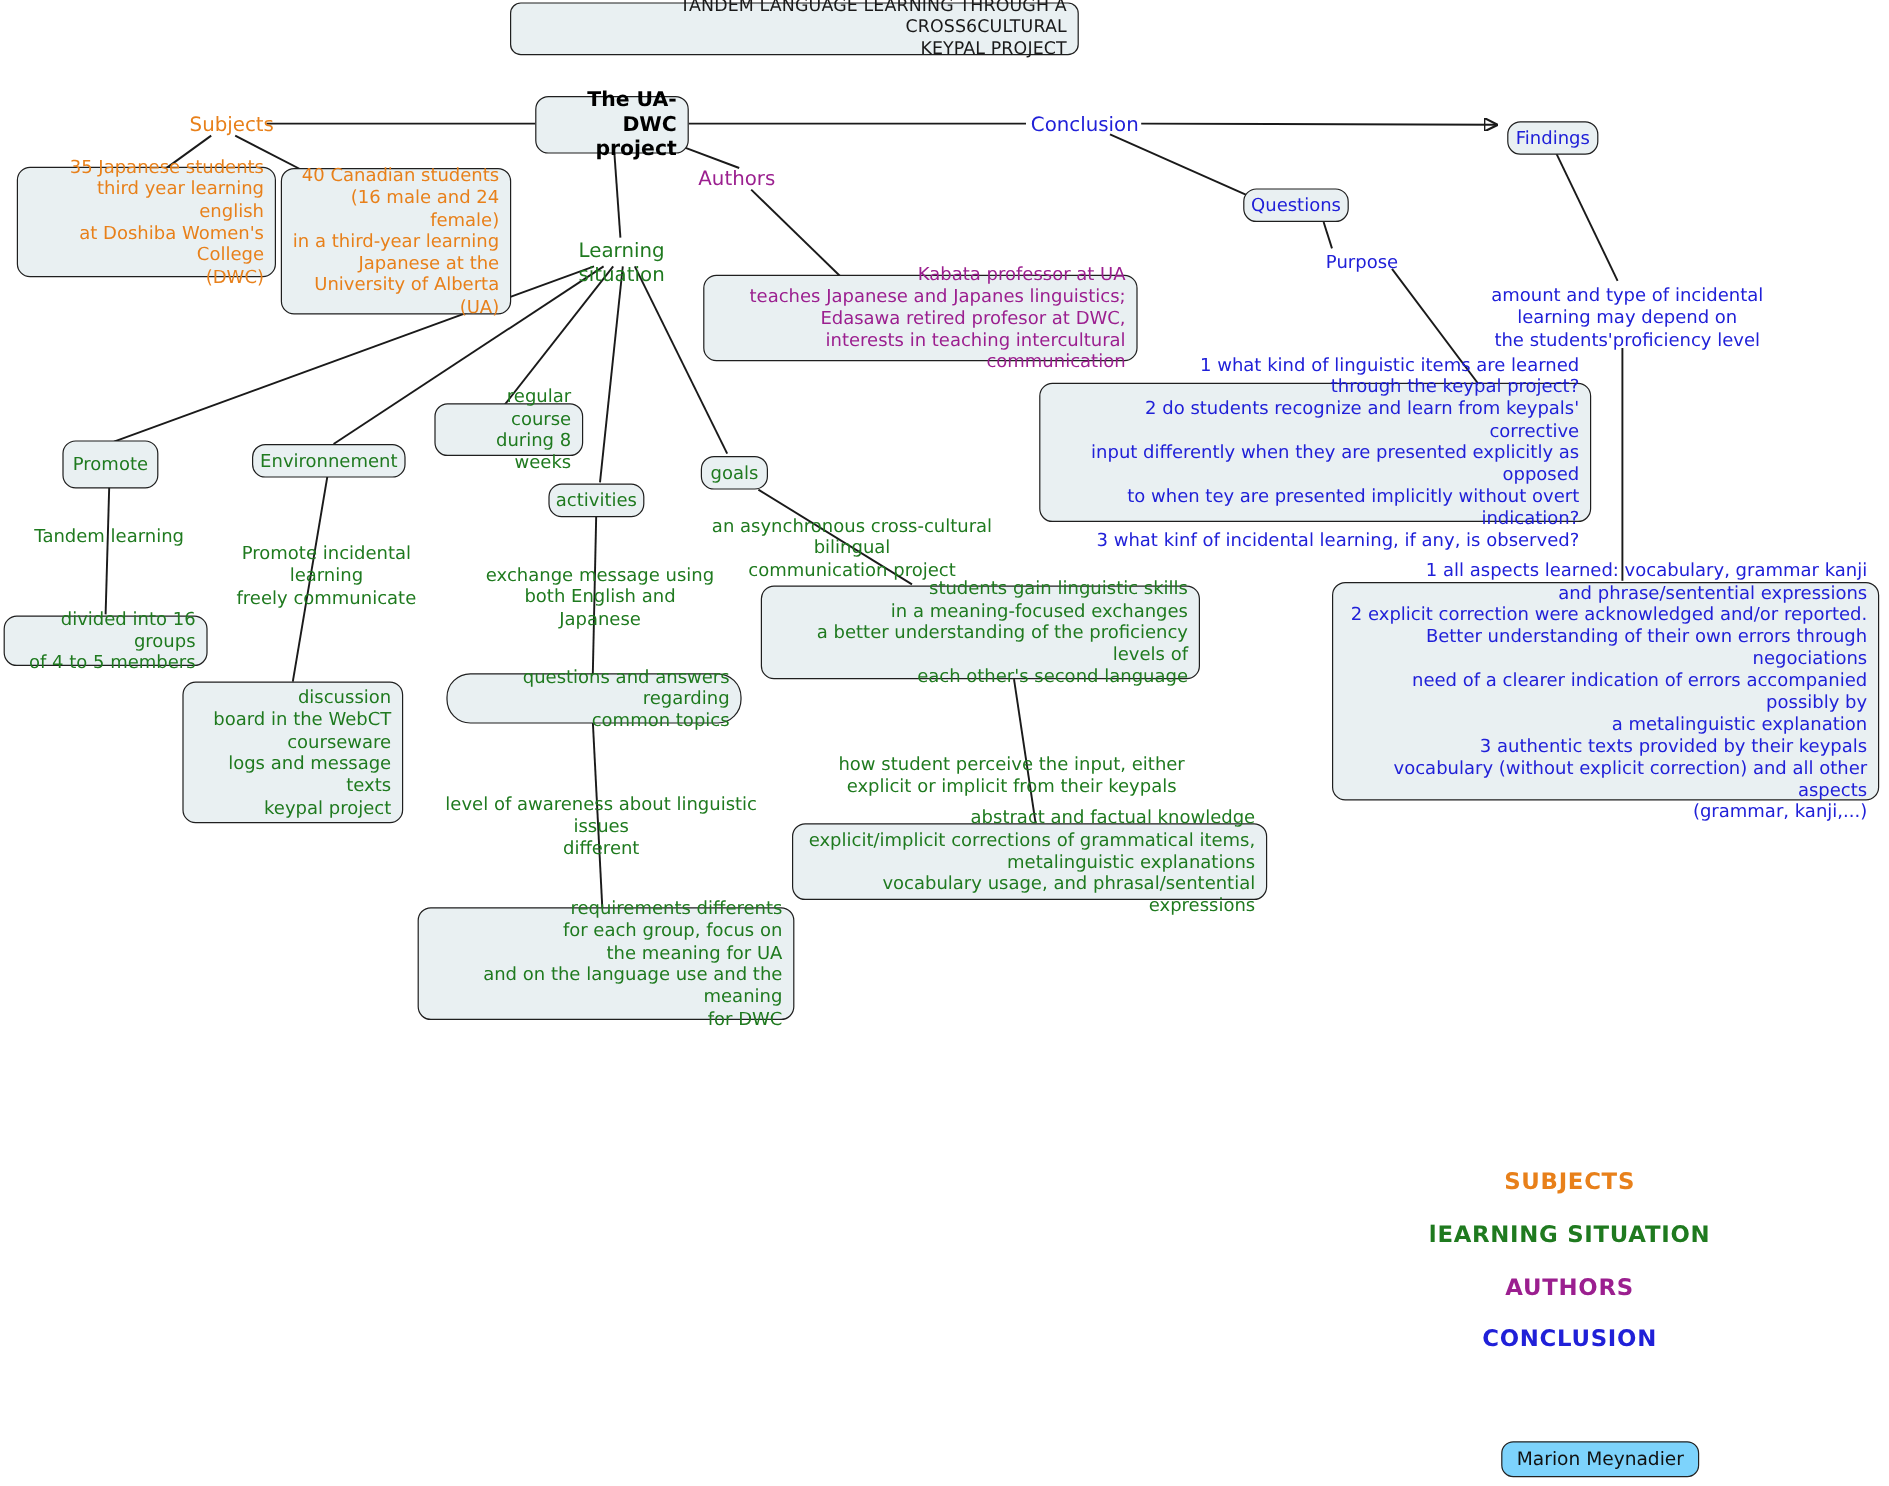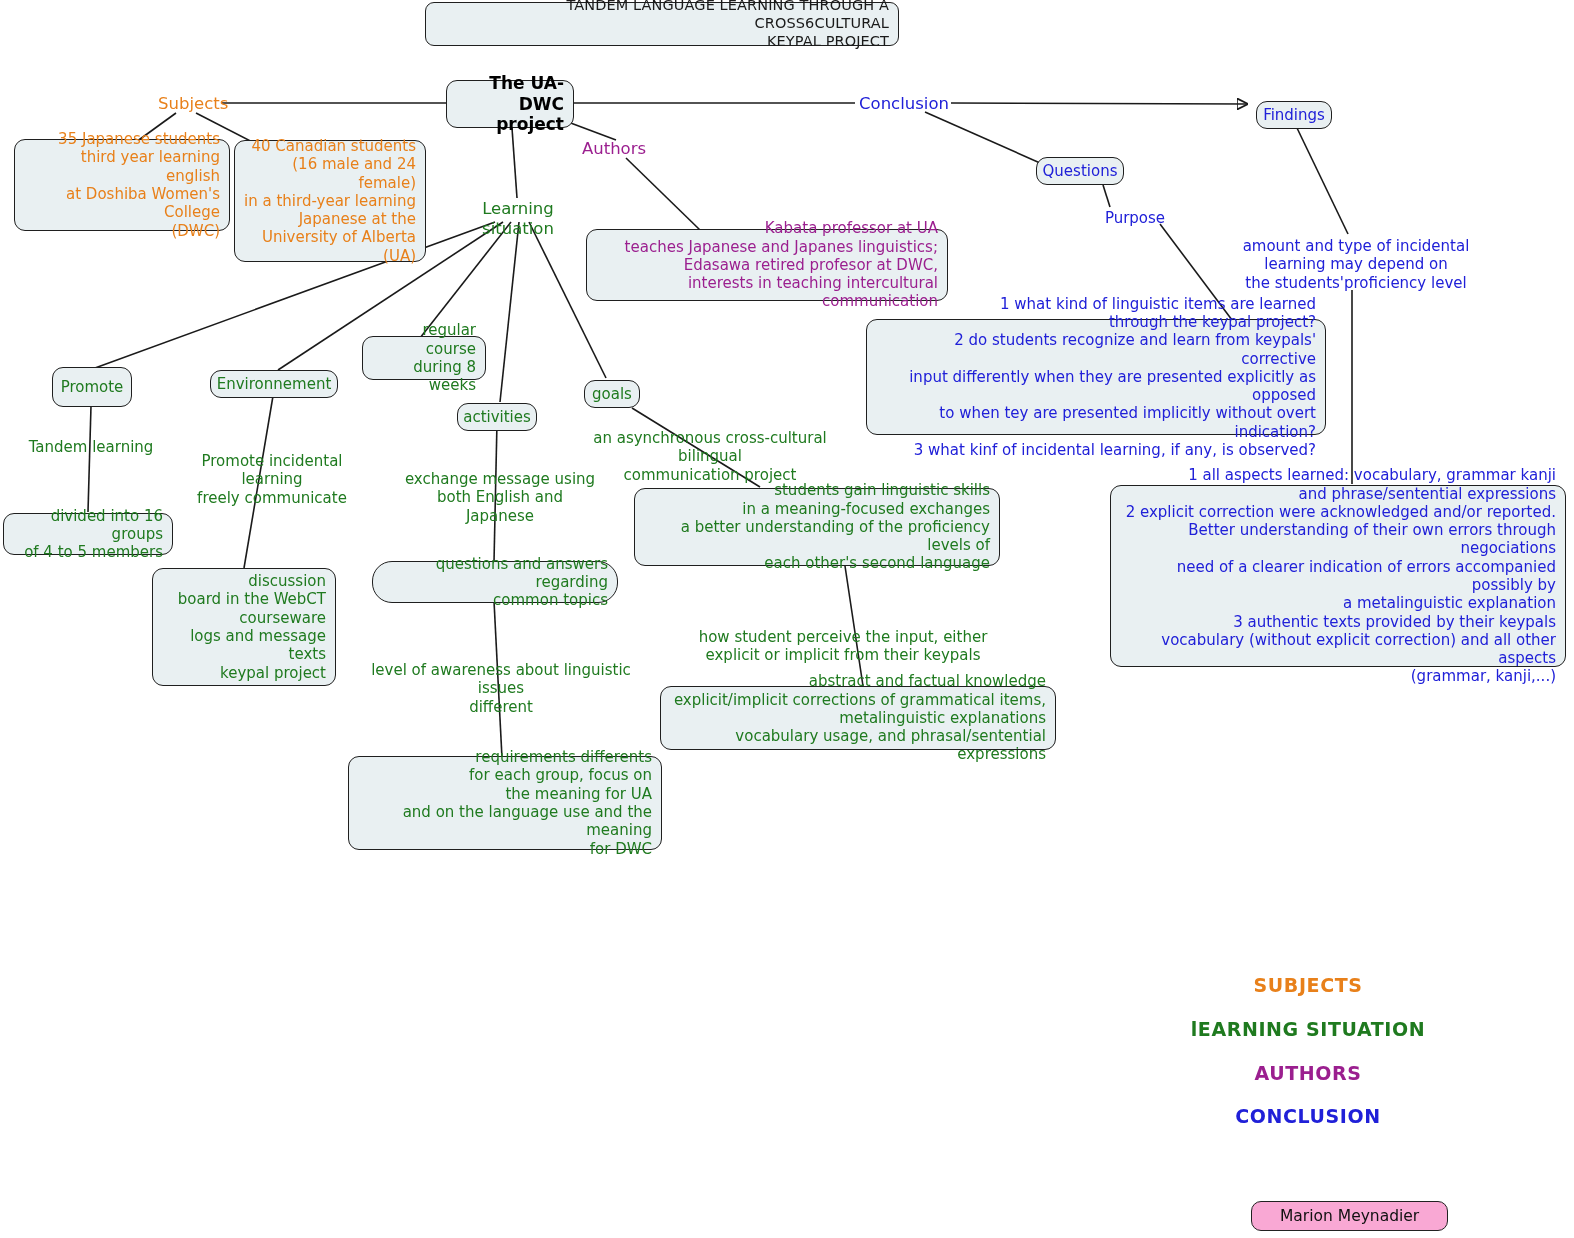--- a/index.html
+++ b/index.html
@@ -71,26 +71,26 @@
   
   .legend{
     position:absolute;
     text-align:center;
     font-weight:bold;
     letter-spacing:.6px;
   }
   .legend-1{font-size:19px;}
   .author-box{
     position:absolute;
-    background:#f9a8d4;
+    background:#7dd3fc;
     border:1.5px solid #222;
     border-radius:10px;
     font-size:15.5px;
     color:#111;
-    padding:5px 28px;
+    padding:5px 12px;
   }
 </style>
 </head>
 <body>
 
 <div id="canvas">
 
   <svg id="edges" viewBox="0 0 1574 1238">
     <defs>
       <marker id="arrow" viewBox="0 0 10 10" refX="9" refY="5" markerWidth="7" markerHeight="7" orient="auto-start-reverse">

